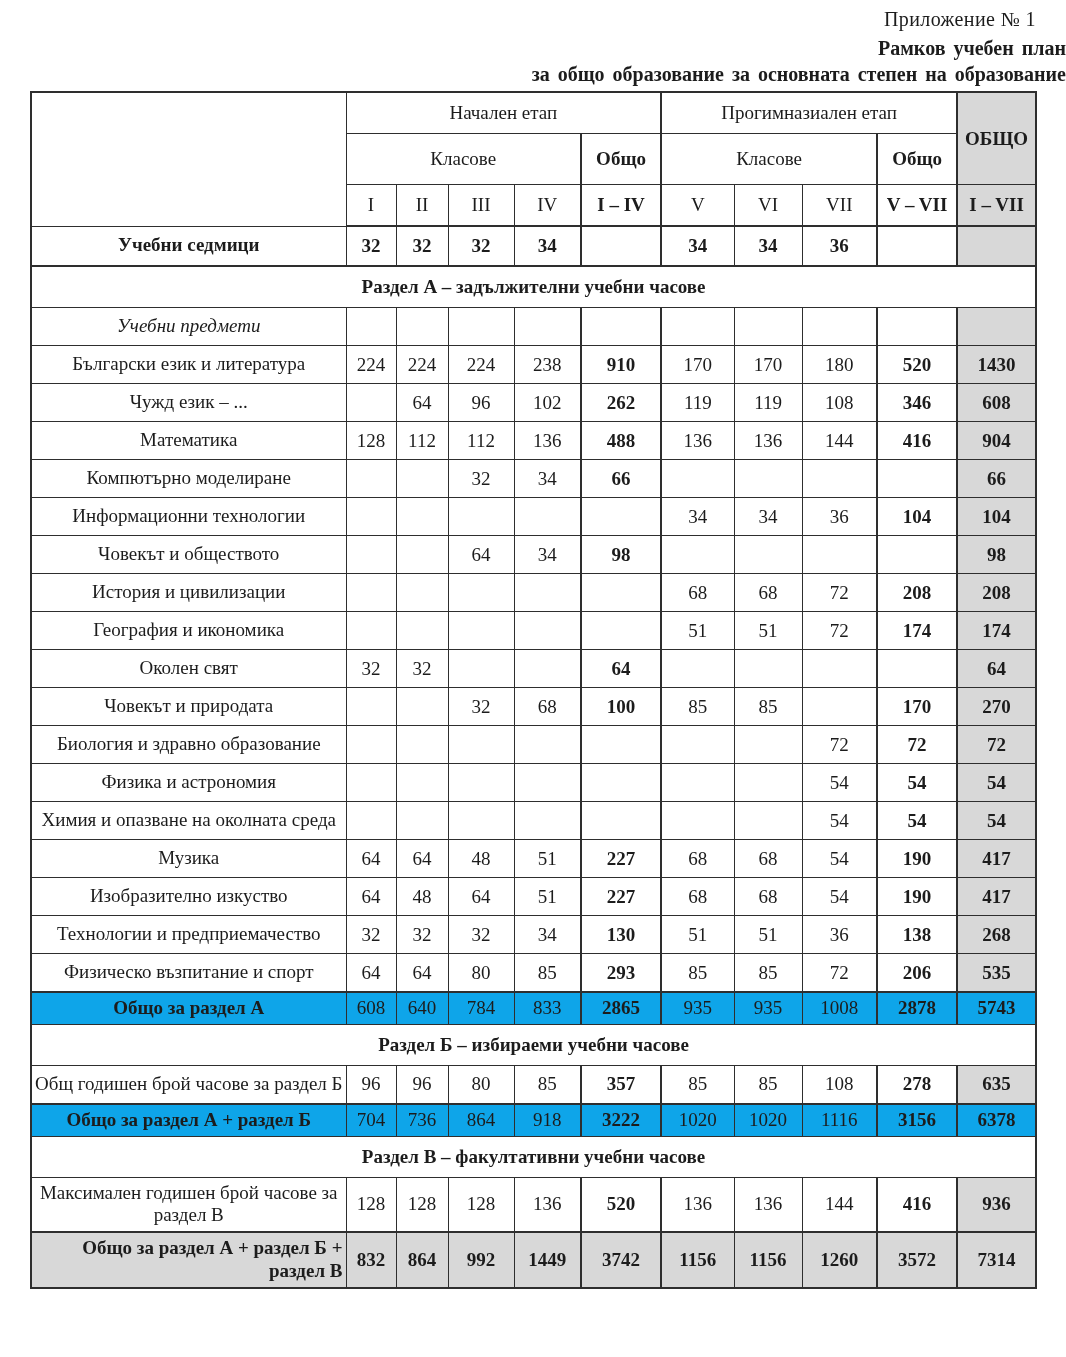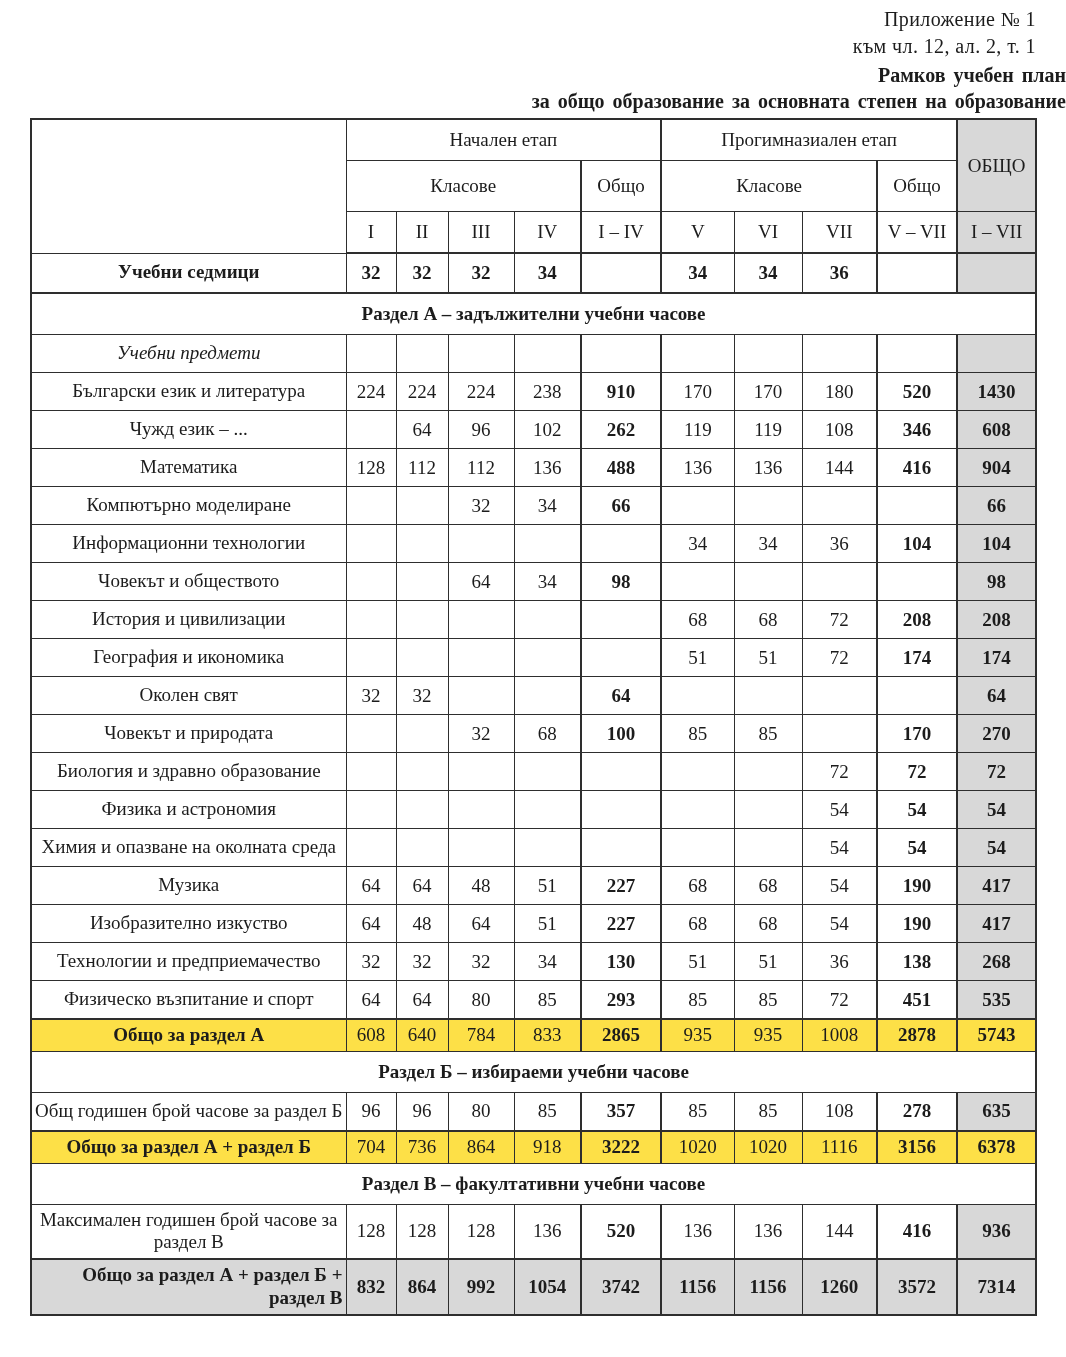--- a/index.html
+++ b/index.html
@@ -26,47 +26,46 @@
     padding:4px 3px;vertical-align:middle;text-align:center;
     overflow:hidden;
   }
   
   table.curriculum{border:2.5px solid #2e2e2e;}
   
   th{font-weight:normal;}
   th.stage{height:32px;}
   th.row2{height:42px;}
   th.roman{height:32px;}
-  th.bold, td.bold{font-weight:normal;}
+  th.bold, td.bold{font-weight:bold;}
   .shaded{background:#d8d8d8;}
   
   .t-left{border-left-width:2.5px !important;}
   
   tr.hdr-roman th{border-bottom-width:2px;}
   tr.row-weeks td{font-weight:bold;border-bottom-width:2.5px;height:30px;}
   tr.row-weeks .label-cell{text-align:center;padding-left:3px;}
   
   .label-cell{text-align:left;padding-left:9px;padding-right:6px;line-height:1.2;}
   tr.row-subject td, tr.row-subhead td{height:29px;}
   tr.row-subhead .label-cell{font-style:italic;}
   tr.row-section td{font-weight:bold;height:24px;padding:8px 3px;}
   .num{font-size:19px;}
   .col-4,.col-8{font-weight:bold;}
   .col-9{font-weight:bold;}
-  tr.row-total td{background:#fde047;border-top-width:2px;}
+  tr.row-total td{background:#0ea5e9;border-top-width:2px;}
   tr.row-total .label-cell{font-weight:bold;}
   tr.row-grandtotal td{background:#d8d8d8;border-top-width:2.5px;font-weight:bold;}
   tr.row-grandtotal .label-cell{font-weight:bold;text-align:right;}
 </style>
 </head>
 <body>
 
 <div class="annotation">
   <div>Приложение № 1</div>
-  <div>към чл. 12, ал. 2, т. 1</div>
 </div>
 
 <div class="doc-title">
   <div>Рамков учебен план</div>
   <div>за общо образование за основната степен на образование</div>
 </div>
 
 <table class="curriculum">
   <colgroup>
     <col style="width:315px">
@@ -348,21 +347,21 @@
       <tr class="row-subject">
         <td class="label-cell">Физическо възпитание и спорт</td>
         <td class="num col-0">64</td>
         <td class="num col-1">64</td>
         <td class="num col-2">80</td>
         <td class="num col-3">85</td>
         <td class="num col-4 t-left">293</td>
         <td class="num col-5 t-left">85</td>
         <td class="num col-6">85</td>
         <td class="num col-7">72</td>
-        <td class="num col-8 t-left">451</td>
+        <td class="num col-8 t-left">206</td>
         <td class="num col-9 shaded t-left">535</td>
       </tr>
       <tr class="row-total">
         <td class="label-cell">Общо за раздел А</td>
         <td class="num col-0">608</td>
         <td class="num col-1">640</td>
         <td class="num col-2">784</td>
         <td class="num col-3">833</td>
         <td class="num col-4 t-left">2865</td>
         <td class="num col-5 t-left">935</td>
@@ -414,21 +413,21 @@
         <td class="num col-6">136</td>
         <td class="num col-7">144</td>
         <td class="num col-8 t-left">416</td>
         <td class="num col-9 shaded t-left">936</td>
       </tr>
       <tr class="row-grandtotal">
         <td class="label-cell">Общо за раздел А + раздел Б + раздел В</td>
         <td class="num col-0">832</td>
         <td class="num col-1">864</td>
         <td class="num col-2">992</td>
-        <td class="num col-3">1054</td>
+        <td class="num col-3">1449</td>
         <td class="num col-4 t-left">3742</td>
         <td class="num col-5 t-left">1156</td>
         <td class="num col-6">1156</td>
         <td class="num col-7">1260</td>
         <td class="num col-8 t-left">3572</td>
         <td class="num col-9 t-left">7314</td>
       </tr>
     </tbody>
 </table>
 

